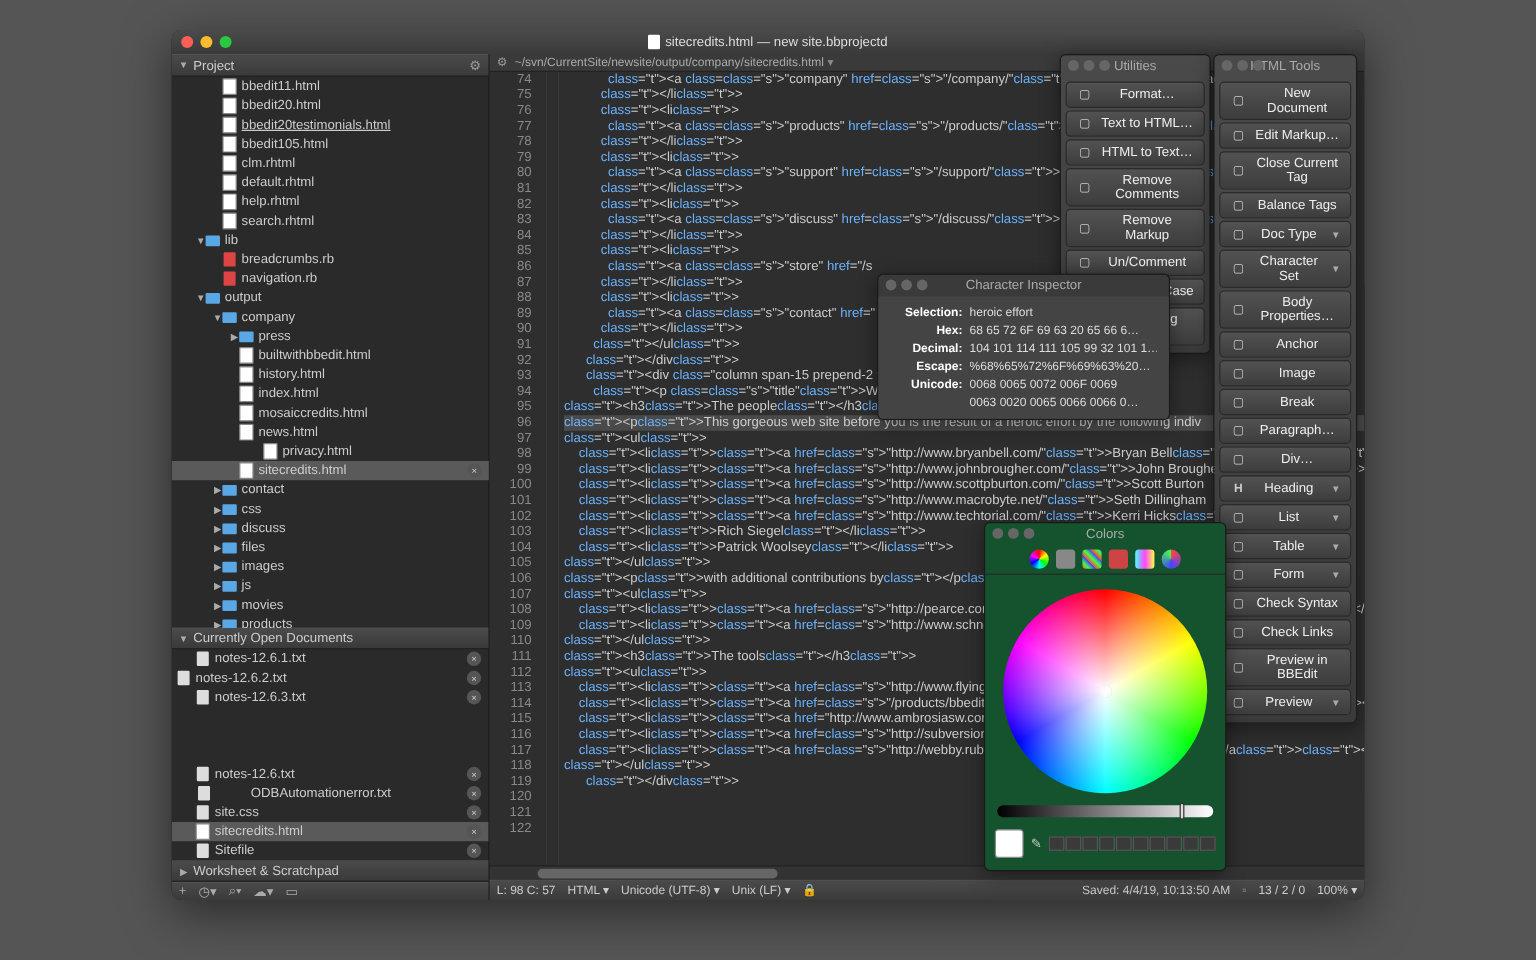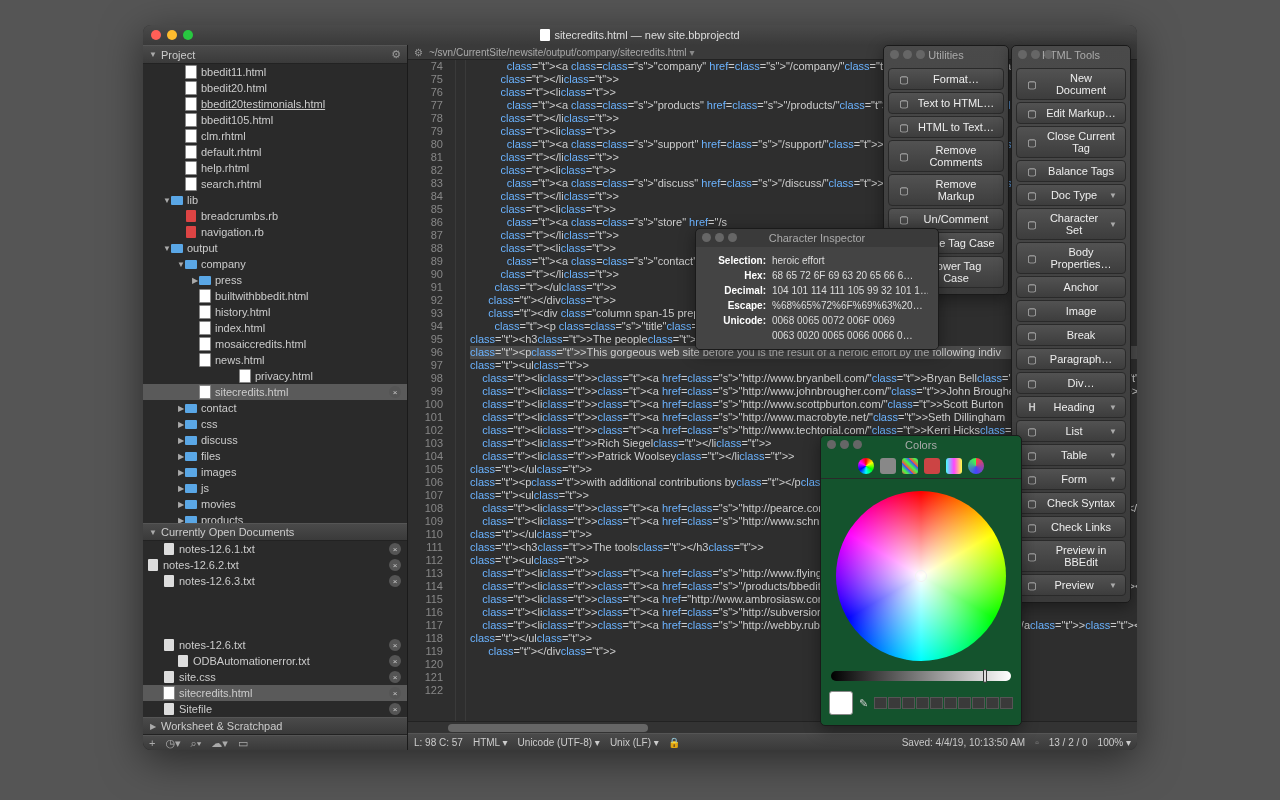--- a/index.html
+++ b/index.html
@@ -41,21 +41,21 @@
 .panel { background: linear-gradient(#4a4a4a,#3a3a3a); border: 1px solid #1a1a1a; border-radius: 5px; box-shadow: 0 4px 16px rgba(0,0,0,0.4); position: absolute; color: #ddd; font-size: 11px; }
 .panel-title { text-align: center; padding: 3px 0; font-size: 11px; color: #aaa; position: relative; }
 .panel-traffic { position: absolute; left: 6px; top: 4px; display: flex; gap: 4px; }
 .panel-traffic span { width: 9px; height: 9px; border-radius: 50%; background: #666; }
 .panel-body { padding: 4px; }
 .util-btn, .htt-btn { display: flex; align-items: center; gap: 6px; padding: 3px 8px; background: linear-gradient(#525252,#3d3d3d); border: 1px solid #2a2a2a; border-radius: 4px; margin-bottom: 2px; font-size: 11px; color: #eee; min-height: 18px; }
 .util-btn .ico, .htt-btn .ico { width: 14px; height: 14px; display: flex; align-items: center; justify-content: center; font-size: 10px; color: #ccc; }
 .htt-btn .chev { margin-left: auto; font-size: 8px; color: #aaa; }
 #utilities { left: 740px; top: 20px; width: 126px; }
 #htmltools { left: 868px; top: 20px; width: 120px; }
-#char-insp { left: 552px; top: 203px; width: 244px; background: #3a3a3a; }
+#char-insp { left: 588px; top: 203px; width: 244px; background: #3a3a3a; }
 #char-insp .row { display: flex; padding: 2px 8px; font-size: 10px; }
 #char-insp .lab { width: 60px; text-align: right; color: #fff; margin-right: 6px; font-weight: 600; }
 #char-insp .val { color: #ddd; flex: 1; overflow: hidden; white-space: nowrap; }
 #colors { left: 677px; top: 410px; width: 202px; background: #14532d; }
 .color-tabs { display: flex; justify-content: center; gap: 6px; padding: 4px 0; border-bottom: 1px solid #2a2a2a; }
 .color-tabs span { width: 16px; height: 16px; border-radius: 3px; }
 .wheel-wrap { display: flex; justify-content: center; padding: 12px 0 6px; }
 .wheel { width: 170px; height: 170px; border-radius: 50%; background: conic-gradient(red, yellow, lime, cyan, blue, magenta, red); position: relative; }
 .wheel::after { content: ""; position: absolute; inset: 0; border-radius: 50%; background: radial-gradient(circle, #fff 0%, rgba(255,255,255,0) 70%); }
 .wheel .cursor { position: absolute; left: 50%; top: 50%; width: 12px; height: 12px; margin: -6px 0 0 -6px; border: 1px solid #333; border-radius: 50%; }
@@ -179,21 +179,21 @@
           <div class="tree-item" style="padding-left: 48px;">
             <span class="tri"></span>
             <span class="ficon html"></span>
             <span>mosaiccredits.html</span>
           </div>
           <div class="tree-item" style="padding-left: 48px;">
             <span class="tri"></span>
             <span class="ficon html"></span>
             <span>news.html</span>
           </div>
-          <div class="tree-item" style="padding-left: 68px; margin-left: 20px;">
+          <div class="tree-item" style="padding-left: 68px;">
             <span class="tri"></span>
             <span class="ficon html"></span>
             <span>privacy.html</span>
           </div>
           <div class="tree-item selected" style="padding-left: 48px;">
             <span class="tri"></span>
             <span class="ficon html"></span>
             <span>sitecredits.html</span>
             <span class="closebtn">×</span>
           </div>
@@ -272,21 +272,21 @@
           <div class="tree-item" style="padding-left: 20px;">
             <span class="ficon txt"></span>
             <span>notes-12.6.3.txt</span>
             <span class="closebtn">×</span>
           </div>
           <div class="tree-item" style="padding-left: 20px; margin-top: 48px;">
             <span class="ficon txt"></span>
             <span>notes-12.6.txt</span>
             <span class="closebtn">×</span>
           </div>
-          <div class="tree-item" style="padding-left: 34px;">
+          <div class="tree-item" style="padding-left: 21px; gap: 29px;">
             <span class="ficon txt"></span>
             <span>ODBAutomationerror.txt</span>
             <span class="closebtn">×</span>
           </div>
           <div class="tree-item" style="padding-left: 20px;">
             <span class="ficon txt"></span>
             <span>site.css</span>
             <span class="closebtn">×</span>
           </div>
           <div class="tree-item selected" style="padding-left: 20px;">

